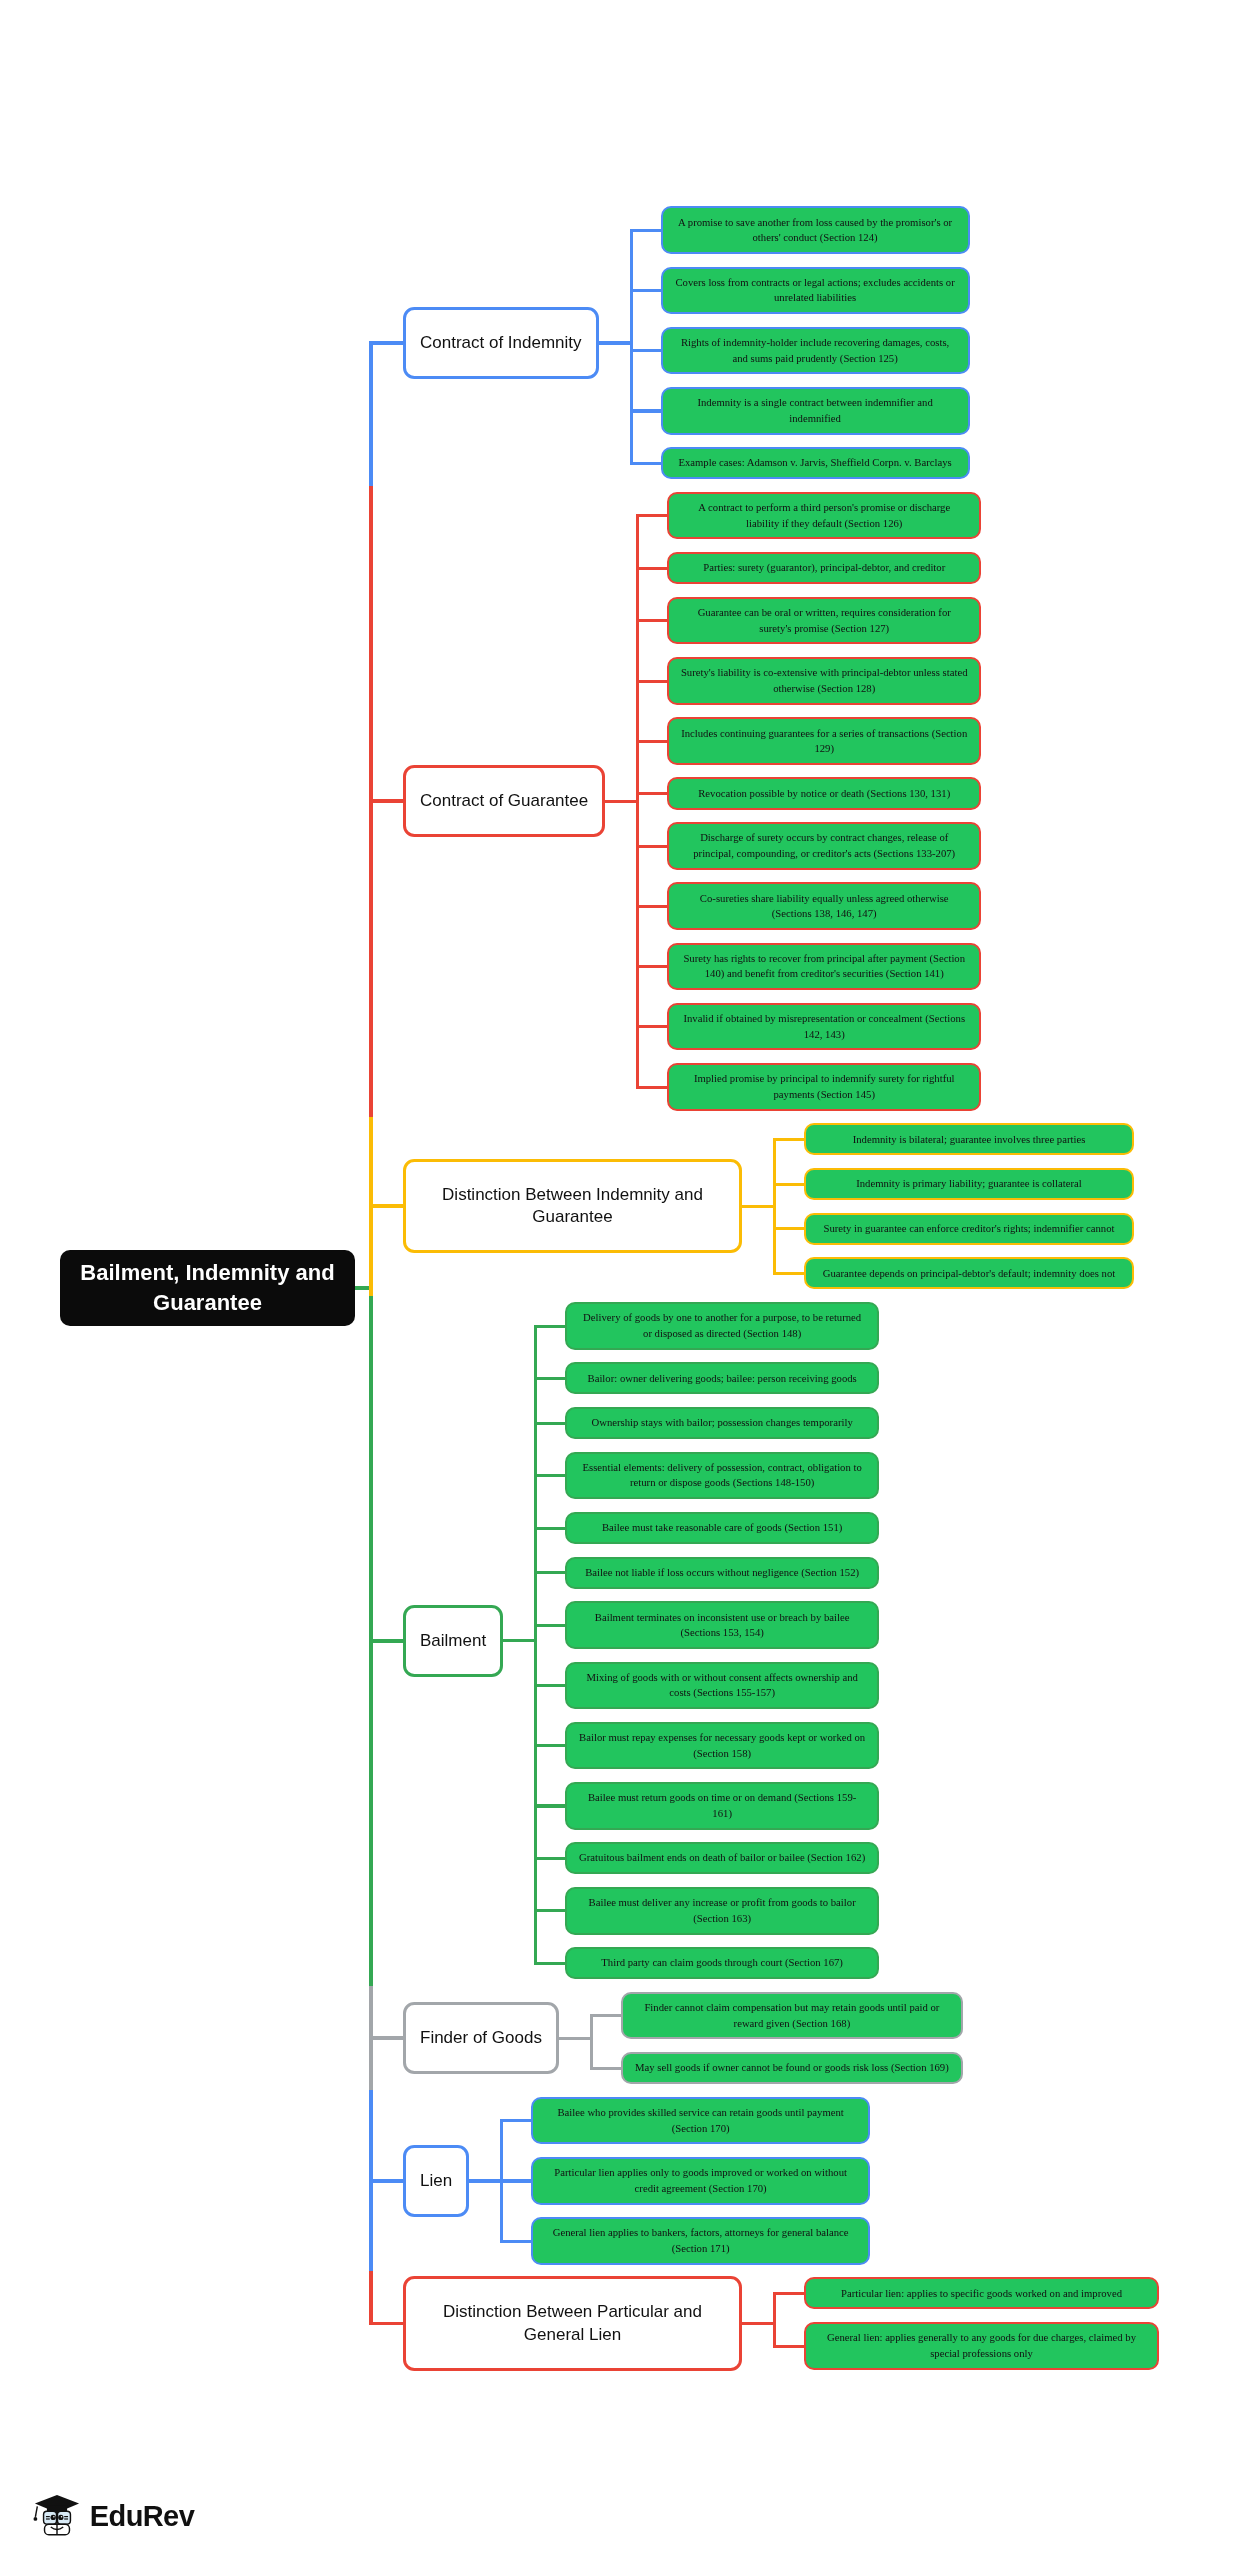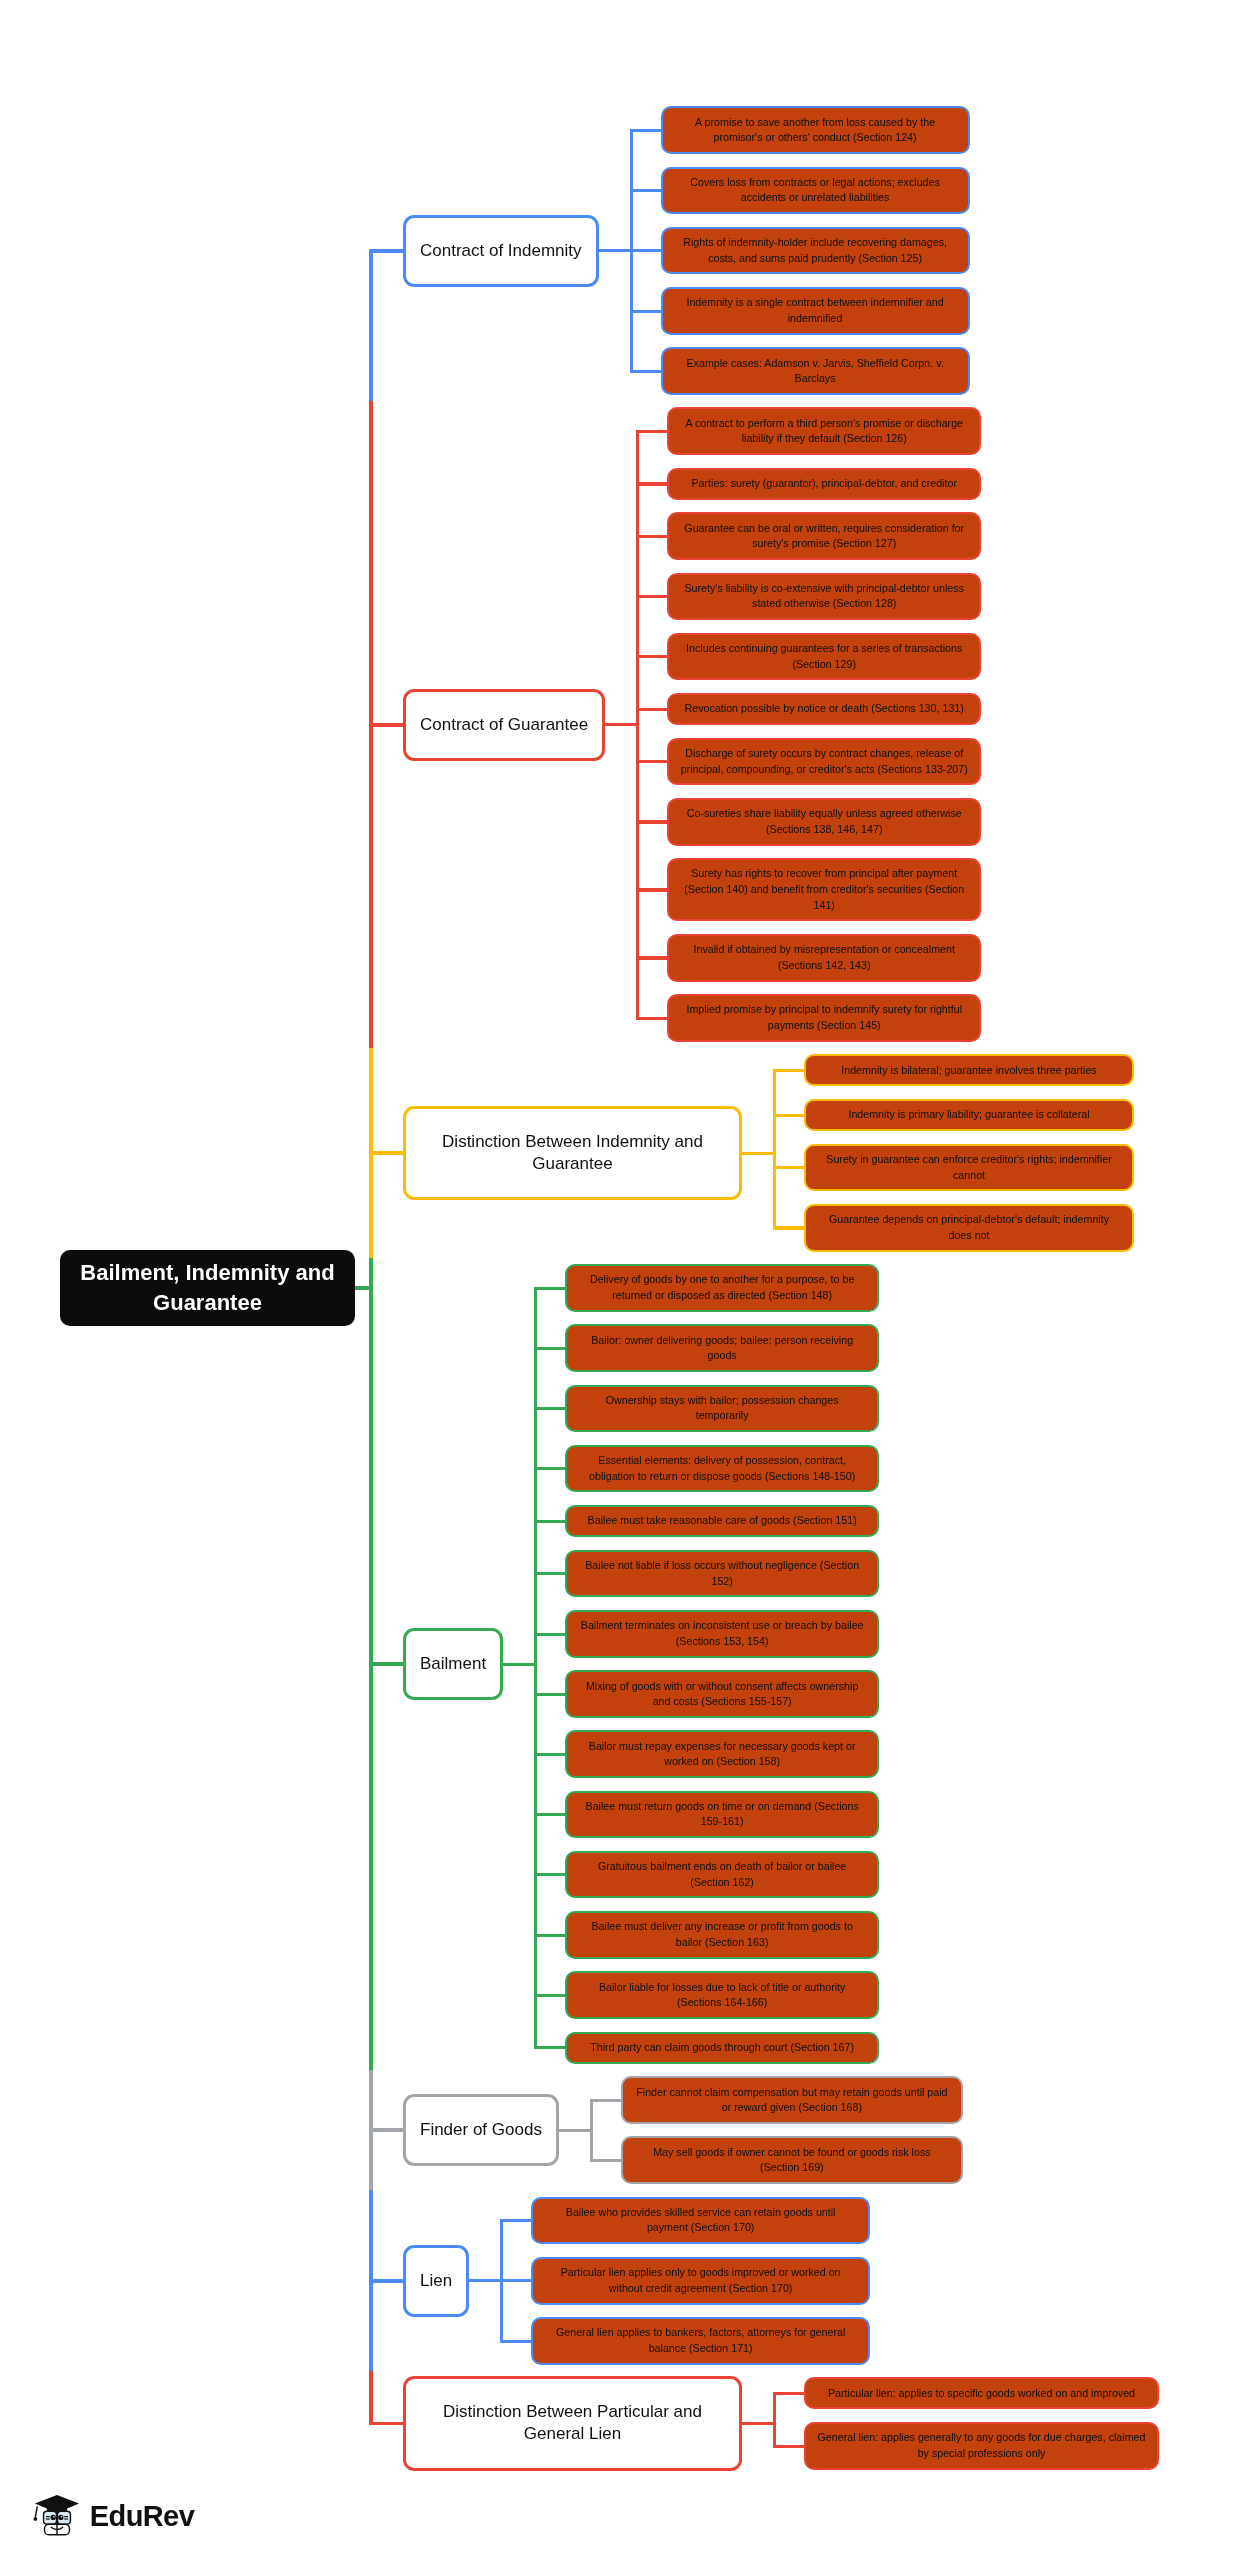--- a/index.html
+++ b/index.html
@@ -41,24 +41,25 @@
     padding:22px 14px; max-width:339px;
   }
 
   .leaves { display:flex; flex-direction:column; flex:none; }
   .leaf-row { position:relative; padding:6.3px 0 6.3px 31px; }
   .leaf-row::before { content:""; position:absolute; left:0; top:0; bottom:0; width:3.1px; background:var(--c); }
   .leaf-row:first-child::before { top:50%; }
   .leaf-row:last-child::before  { bottom:50%; }
   .leaf-row::after { content:""; position:absolute; left:0; top:50%; width:31px; height:3.1px; margin-top:-1.3px; background:var(--c); }
   .leaf-box {
-    background:#c2410c; border:2.5px solid var(--c); border-radius:10px;
+    background:#22c55e; border:2.5px solid var(--c); border-radius:10px;
     width:var(--w);
     font-size:10.7px; line-height:1.45; text-align:center;
     padding:6.3px 11.3px;
+    font-family:Liberation Serif, serif;
   }
 
   
   .logo { position:absolute; left:33px; bottom:36px; display:flex; align-items:center; gap:8.8px; }
   .logo-text { font-size:29px; font-weight:bold; color:#101010; letter-spacing:-0.6px; }
 </style>
 </head>
 <body>
 
 <div class="mindmap">
@@ -254,25 +255,20 @@
     </div>
   </div>
           <div class="leaf-row">
     <div class="leaf-box">
       <span>Gratuitous bailment ends on death of bailor or bailee (Section 162)</span>
     </div>
   </div>
           <div class="leaf-row">
     <div class="leaf-box">
       <span>Bailee must deliver any increase or profit from goods to bailor (Section 163)</span>
-    </div>
-  </div>
-          <div class="leaf-row">
-    <div class="leaf-box">
-      <span>Bailor liable for losses due to lack of title or authority (Sections 164-166)</span>
     </div>
   </div>
           <div class="leaf-row">
     <div class="leaf-box">
       <span>Third party can claim goods through court (Section 167)</span>
     </div>
   </div>
         </div>
   </div>
       <div class="branch" style="--c: #a2a6aa; --w: 342px;">

